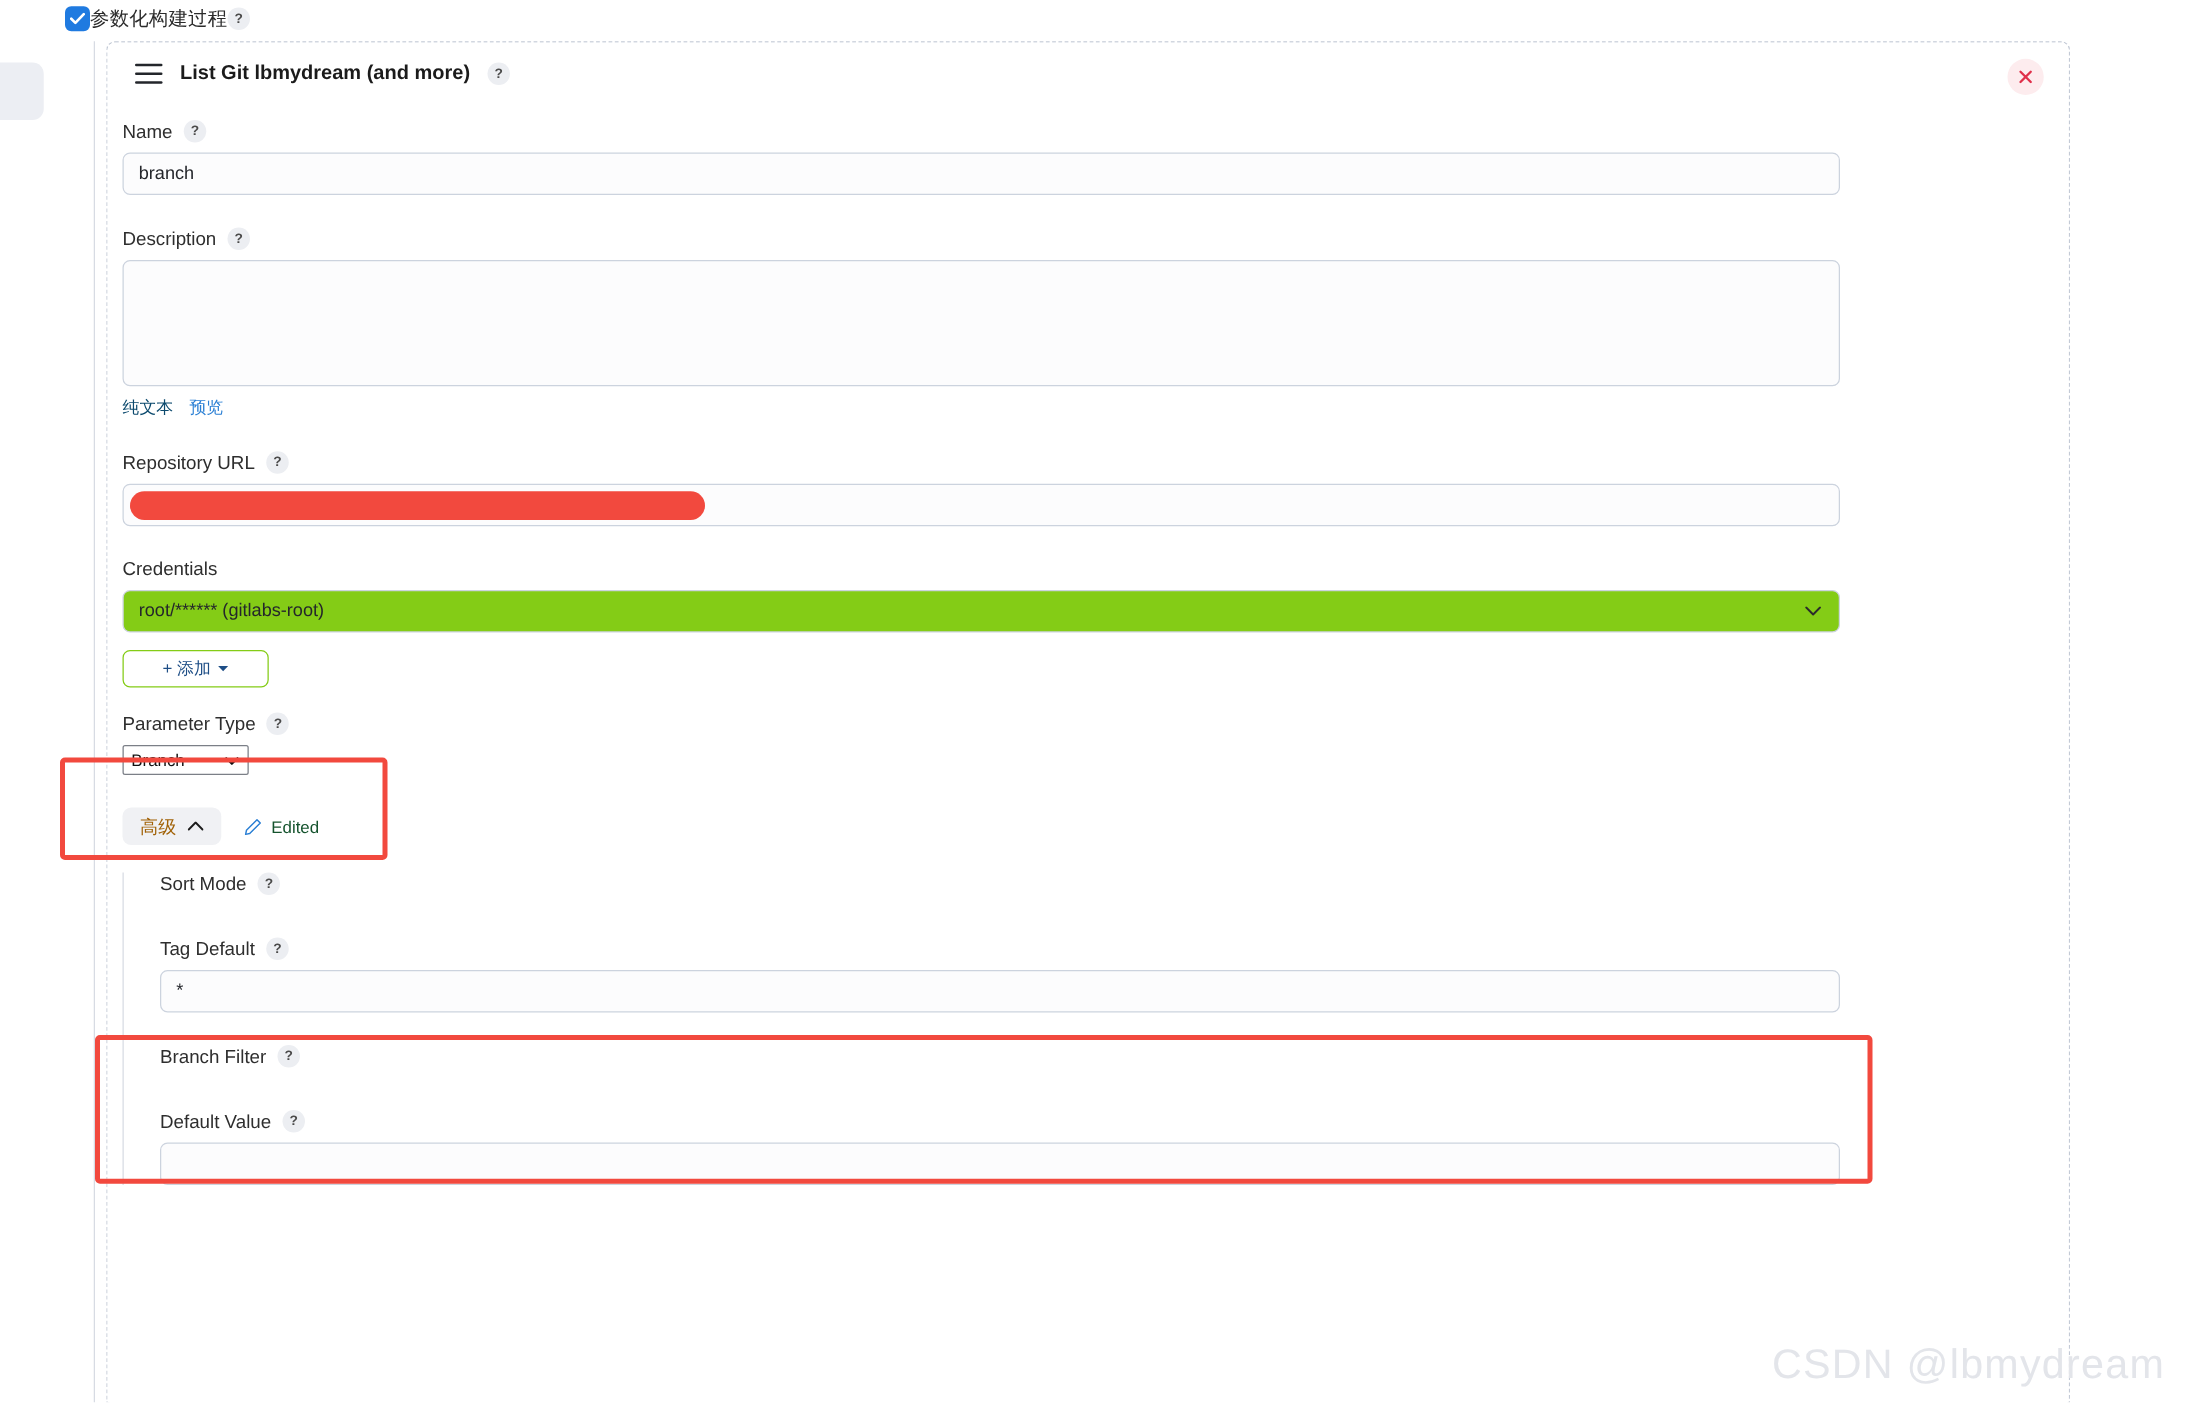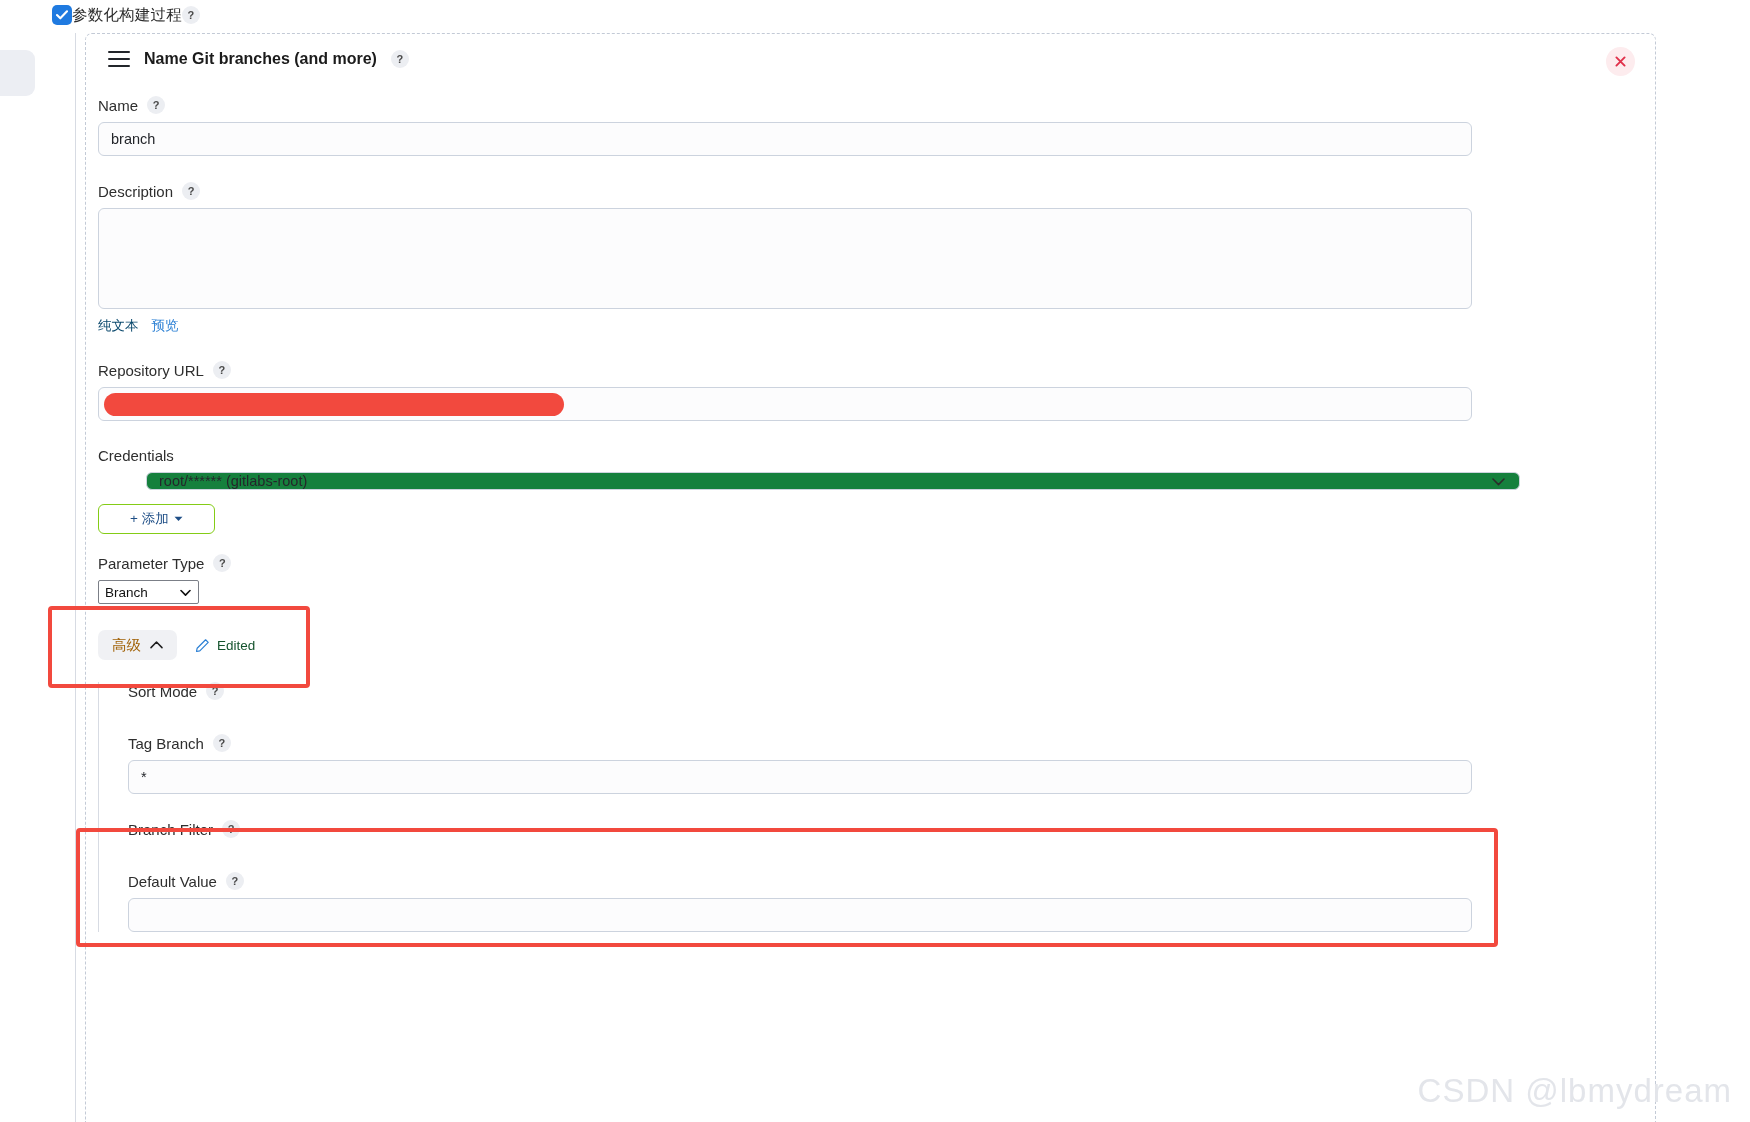--- a/index.html
+++ b/index.html
@@ -142,30 +142,29 @@
   }
   .links {
     display: flex; gap: 13px;
     font-size: 13.5px;
     padding: 8px 0 0 0;
   }
   .link { color: #2a7fd4; cursor: pointer; }
   .link.muted { color: #0c4a6e; }
 
   .sel {
-    width: 1374px; height: 18px;
+    width: 1374px; height: 34px;
     border: 1px solid #ccd3de;
     border-radius: 6px;
-    background: #15803d;
+    background: #84cc16;
     font-size: 14.5px; color: #24262b;
     padding: 0 12px;
     display: flex; align-items: center;
     position: relative;
     cursor: pointer;
-    margin-left: 48px;
   }
   .sel .caret {
     position: absolute; right: 14px; top: 50%;
     transform: translateY(-50%);
   }
 
   .redact {
     position: absolute;
     left: 5px; top: 5px;
     width: 460px; height: 23px;
@@ -277,21 +276,21 @@
   <div class="left-rail"></div>
 
   <div class="card">
 
     <div class="card-head">
       <span class="drag-handle">
           <i></i>
           <i></i>
           <i></i>
         </span>
-      <span class="card-title">Name Git branches (and more)</span>
+      <span class="card-title">List Git lbmydream (and more)</span>
       <span class="help">?</span>
     </div>
 
     <div class="close-btn">
       <svg width="11" height="11" viewBox="0 0 11 11">
         <path d="M1.4 1.4 L9.6 9.6 M9.6 1.4 L1.4 9.6" stroke="#e0304a" stroke-width="1.9" stroke-linecap="round"></path>
       </svg>
     </div>
 
     <div class="form">
@@ -393,21 +392,21 @@
           <div class="flabel">
             <span>Sort Mode</span>
             <span class="help">?</span>
           </div>
         </div>
 
         <div class="sp-26"></div>
 
         <div class="field">
           <div class="flabel">
-            <span>Tag Branch</span>
+            <span>Tag Default</span>
             <span class="help">?</span>
           </div>
           <div class="inp">*</div>
         </div>
 
         <div class="sp-26"></div>
 
         <div class="field">
           <div class="flabel">
             <span>Branch Filter</span>

